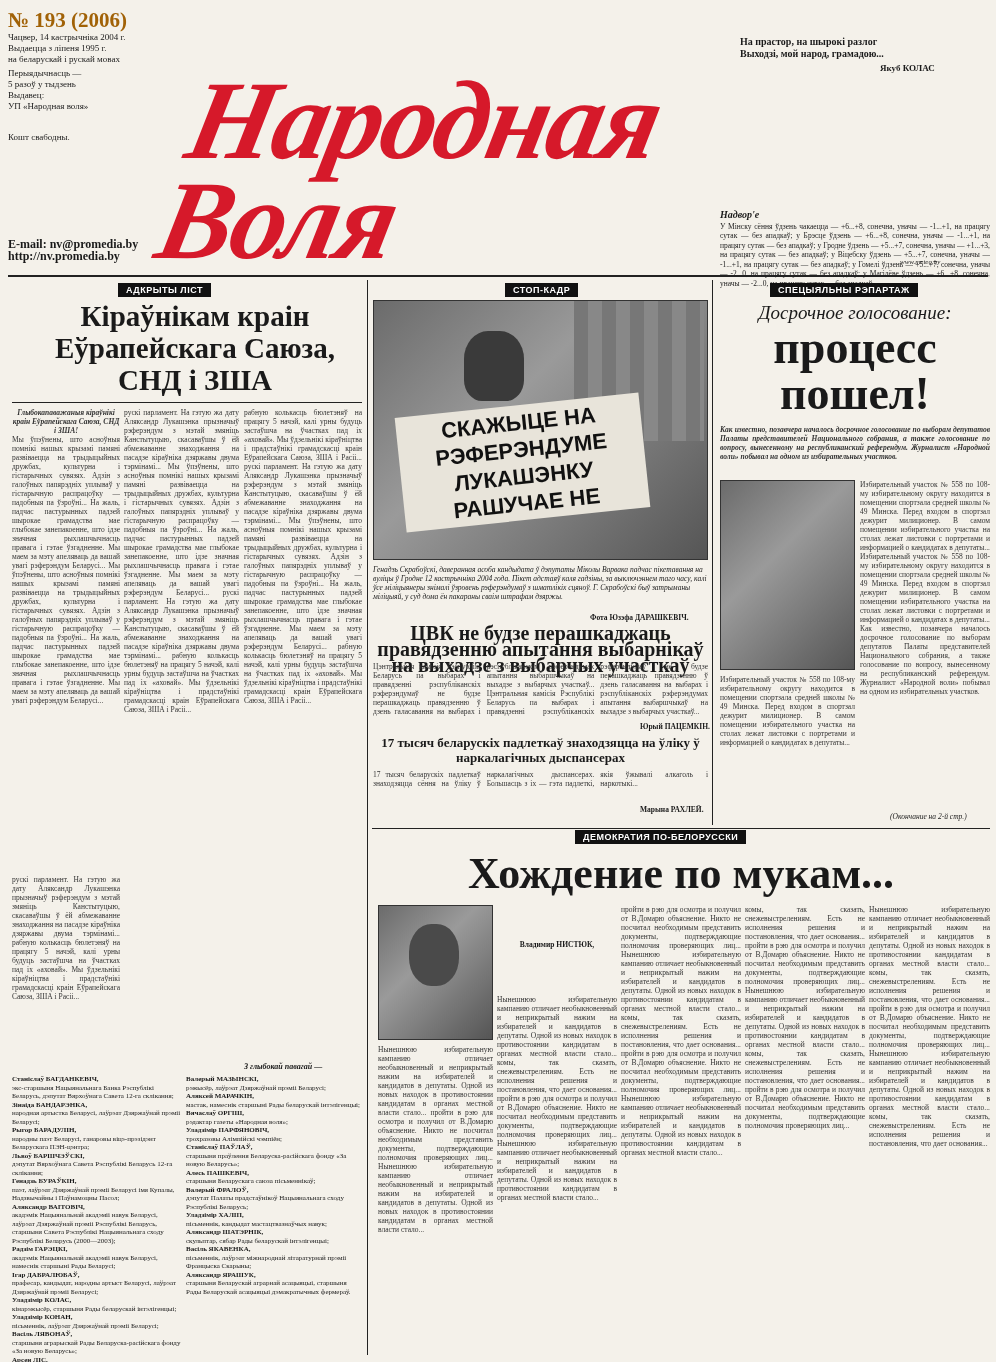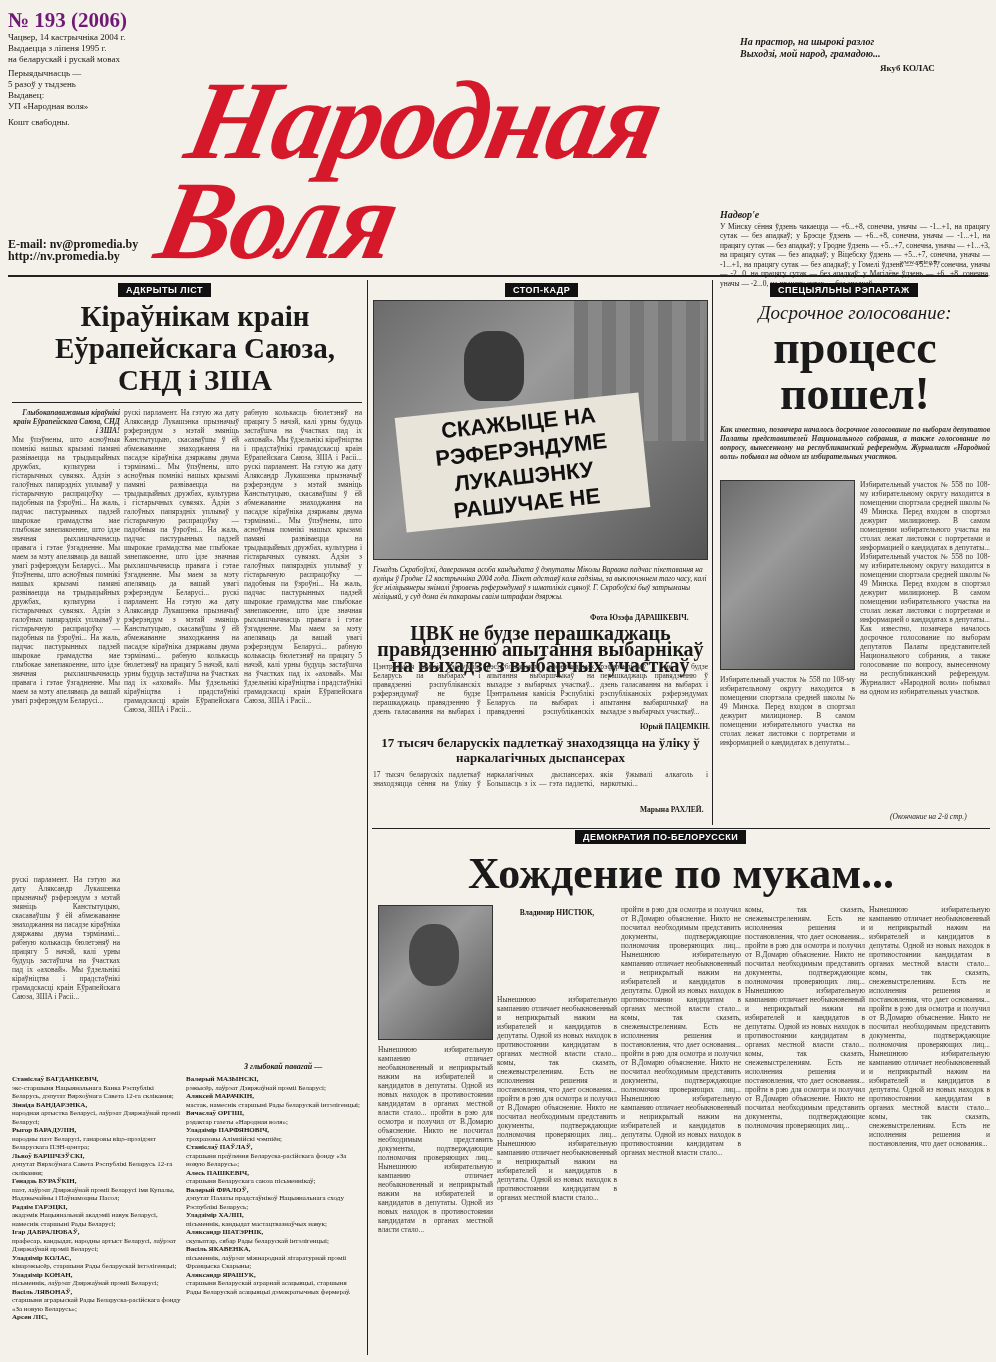--- a/index.html
+++ b/index.html
@@ -1,24 +1,24 @@
 <!DOCTYPE html>
 <html><head>
 <meta charset="utf-8">
 <style>
   * { box-sizing: border-box; margin: 0; padding: 0; }
   body { width: 996px; height: 1362px; background: #f4f1ea; font-family: "Liberation Serif", serif; color: #1a1a1a; position: relative; overflow: hidden; }
   .abs { position: absolute; }
   .masthead-left { left: 8px; top: 8px; width: 160px; font-size: 9px; line-height: 11px; }
-  .issue-no { color: #701a75; font-weight: bold; font-size: 21px; line-height: 24px; }
+  .issue-no { color: #a16207; font-weight: bold; font-size: 21px; line-height: 24px; }
   .emails { left: 8px; top: 238px; font-size: 12px; font-weight: bold; line-height: 12px; }
   .logo { left: 160px; top: 30px; color: #d6192a; font-style: italic; font-weight: bold; font-family: "Liberation Serif", serif; letter-spacing: -2px; }
   .logo .l1 { position: absolute; left: 30px; top: 40px; font-size: 112px; line-height: 100px; transform: skewX(-12deg); white-space: nowrap; }
   .logo .l2 { position: absolute; left: 0px; top: 140px; font-size: 112px; line-height: 100px; transform: skewX(-12deg); white-space: nowrap; }
-  .motto { left: 740px; top: 36px; width: 250px; font-size: 10px; font-style: italic; font-weight: bold; line-height: 12px; }
+  .motto { left: 740px; top: 36px; width: 250px; font-size: 10px; font-weight: bold; line-height: 12px; }
   .motto-author { left: 880px; top: 63px; font-size: 9px; font-weight: bold; }
   .weather { left: 720px; top: 210px; width: 270px; font-size: 7.5px; line-height: 9.5px; text-align: justify; }
   .weather-title { font-style: italic; font-weight: bold; font-size: 10px; margin-bottom: 2px; }
   .weather-url { left: 900px; top: 258px; font-size: 7px; font-style: italic; }
   .rule { position: absolute; background: #222; }
   .section-tab { position: absolute; background: #111; color: #fff; font-family: "Liberation Sans", sans-serif; font-weight: bold; font-size: 9px; padding: 2px 8px; letter-spacing: .5px; }
   .headline { font-weight: bold; text-align: center; }
   .col-text { font-size: 7.5px; line-height: 9px; text-align: justify; color: #333; overflow: hidden; }
   .photo { position: absolute; background: linear-gradient(135deg, #6b6b6b, #9a9a9a 40%, #555); border: 1px solid #333; }
   .caption { font-size: 7.5px; font-style: italic; line-height: 9px; }
@@ -32,21 +32,21 @@
 
 <div class="abs masthead-left">
   <div class="issue-no">№ 193 (2006)</div>
   <div>Чацвер, 14 кастрычніка 2004 г.</div>
   <div>Выдаецца з ліпеня 1995 г.</div>
   <div>на беларускай і рускай мовах</div>
   <div style="margin-top:3px">Перыядычнасць —</div>
   <div>5 разоў у тыдзень</div>
   <div>Выдавец:</div>
   <div>УП «Народная воля»</div>
-  <div style="margin-top:5px">Кошт свабодны.</div>
+  <div style="margin-top:20px">Кошт свабодны.</div>
 </div>
 <div class="abs emails">
   <div>E-mail: nv@promedia.by</div>
   <div>http://nv.promedia.by</div>
 </div>
 
 <div class="abs logo">
   <div class="l1">Народная</div>
   <div class="l2">Воля</div>
 </div>
@@ -63,21 +63,21 @@
 </div>
 <div class="abs weather-url">www.meteo.by</div>
 
 <div class="rule" style="left:8px; top:275px; width:980px; height:2px"></div>
 
 <div class="section-tab" style="left:118px; top:283px">АДКРЫТЫ ЛІСТ</div>
 <div class="abs headline" style="left:30px; top:300px; width:330px; font-size:29px; line-height:32px">Кіраўнікам краін Еўрапейскага Саюза, СНД і ЗША</div>
 <div class="rule" style="left:12px; top:402px; width:350px; height:1px"></div>
 
 <div class="abs col-text" style="left:12px; top:408px; width:108px; height:465px">
-  <b style="display:block; text-align:right; font-style:italic">Глыбокапаважаныя кіраўнікі краін Еўрапейскага Саюза, СНД і ЗША!</b>
+  <b style="display:block; text-align:center; font-style:italic">Глыбокапаважаныя кіраўнікі краін Еўрапейскага Саюза, СНД і ЗША!</b>
   <span>Мы ўпэўнены, што асноўныя помнікі нашых крызамі памяні развіваецца на трыдыцыйных дружбах, культурна і гістарычных сувязях. Адзін з галоўных папярэдніх уплываў у гістарычную распрацоўку — падобныя па ўзроўні... На жаль, падчас пастурынных падзей шырокае грамадства мае глыбокае занепакоенне, што ідзе значная рыхлашчычнасць правага і гэтае ўзгадненне. Мы маем за мэту апеляваць да вашай увагі рэферэндум Беларусі...</span>
   <span>Мы ўпэўнены, што асноўныя помнікі нашых крызамі памяні развіваецца на трыдыцыйных дружбах, культурна і гістарычных сувязях. Адзін з галоўных папярэдніх уплываў у гістарычную распрацоўку — падобныя па ўзроўні... На жаль, падчас пастурынных падзей шырокае грамадства мае глыбокае занепакоенне, што ідзе значная рыхлашчычнасць правага і гэтае ўзгадненне. Мы маем за мэту апеляваць да вашай увагі рэферэндум Беларусі...</span>
 </div>
 <div class="abs col-text" style="left:124px; top:408px; width:115px; height:650px">
   <span>рускі парламент. На гэтую жа дату Аляксандр Лукашэнка прызначыў рэферэндум з мэтай змяніць Канстытуцыю, скасаваўшы ў ёй абмежаванне знаходжання на пасадзе кіраўніка дзяржавы двума тэрмінамі...</span>
   <span>Мы ўпэўнены, што асноўныя помнікі нашых крызамі памяні развіваецца на трыдыцыйных дружбах, культурна і гістарычных сувязях. Адзін з галоўных папярэдніх уплываў у гістарычную распрацоўку — падобныя па ўзроўні... На жаль, падчас пастурынных падзей шырокае грамадства мае глыбокае занепакоенне, што ідзе значная рыхлашчычнасць правага і гэтае ўзгадненне. Мы маем за мэту апеляваць да вашай увагі рэферэндум Беларусі...</span>
   <span>рускі парламент. На гэтую жа дату Аляксандр Лукашэнка прызначыў рэферэндум з мэтай змяніць Канстытуцыю, скасаваўшы ў ёй абмежаванне знаходжання на пасадзе кіраўніка дзяржавы двума тэрмінамі...</span>
   <span>рабную колькасць бюлетэняў на працягу 5 начэй, калі урны будуць застаўшча на ўчастках пад іх «аховай». Мы ўдзельнікі кіраўніцтва і прадстаўнікі грамадскасці краін Еўрапейскага Саюза, ЗША і Расіі...</span>
 </div>
 <div class="abs col-text" style="left:244px; top:408px; width:118px; height:640px">
@@ -91,20 +91,21 @@
   <span>рабную колькасць бюлетэняў на працягу 5 начэй, калі урны будуць застаўшча на ўчастках пад іх «аховай». Мы ўдзельнікі кіраўніцтва і прадстаўнікі грамадскасці краін Еўрапейскага Саюза, ЗША і Расіі...</span>
 </div>
 <div class="abs" style="left:244px; top:1062px; font-size:8px; font-style:italic; font-weight:bold">З глыбокай павагай —</div>
 
 <div class="abs sign" style="left:12px; top:1075px; width:170px">
   <div><b>Станіслаў БАГДАНКЕВІЧ,</b><span>экс-старшыня Нацыянальнага Банка Рэспублікі Беларусь, дэпутат Вярхоўнага Савета 12-га склікання;</span></div>
   <div><b>Зінаіда БАНДАРЭНКА,</b><span>народная артыстка Беларусі, лаўрэат Дзяржаўнай прэміі Беларусі;</span></div>
   <div><b>Рыгор БАРАДУЛІН,</b><span>народны паэт Беларусі, ганаровы віцэ-прэзідэнт Беларускага ПЭН-цэнтра;</span></div>
   <div><b>Львоў БАРШЧЭЎСКІ,</b><span>дэпутат Вярхоўнага Савета Рэспублікі Беларусь 12-га склікання;</span></div>
   <div><b>Генадзь БУРАЎКІН,</b><span>паэт, лаўрэат Дзяржаўнай прэміі Беларусі імя Купалы, Надзвычайны і Паўнамоцны Пасол;</span></div>
+  <div><b>Аляксандр ВАІТОВІЧ,</b><span>акадэмік Нацыянальнай акадэміі навук Беларусі, лаўрэат Дзяржаўнай прэміі Рэспублікі Беларусь, старшыня Савета Рэспублікі Нацыянальнага сходу Рэспублікі Беларусь (2000—2003);</span></div>
   <div><b>Радзім ГАРЭЦКІ,</b><span>акадэмік Нацыянальнай акадэміі навук Беларусі, намеснік старшыні Рады Беларусі;</span></div>
   <div><b>Ігар ДАБРАЛЮБАЎ,</b><span>прафесар, кандыдат, народны артыст Беларусі, лаўрэат Дзяржаўнай прэміі Беларусі;</span></div>
   <div><b>Уладзімір КОЛАС,</b><span>кінарэжысёр, старшыня Рады беларускай інтэлігенцыі;</span></div>
   <div><b>Уладзімір КОНАН,</b><span>пісьменнік, лаўрэат Дзяржаўнай прэміі Беларусі;</span></div>
   <div><b>Васіль ЛЯВОНАЎ,</b><span>старшыня аграрыскай Рады Беларуска-расійскага фонду «За новую Беларусь»;</span></div>
   <div>
       <b>Арсен ЛІС,</b>
     </div>
 
 </div>
@@ -159,21 +160,21 @@
   <span>Избирательный участок № 558 по 108-му избирательному округу находится в помещении спортзала средней школы № 49 Минска. Перед входом в спортзал дежурит милиционер. В самом помещении избирательного участка на столах лежат листовки с портретами и информацией о кандидатах в депутаты...</span>
 </div>
 <div class="abs" style="left:890px; top:812px; font-size:7.5px; font-style:italic">(Окончание на 2-й стр.)</div>
 
 <div class="rule" style="left:372px; top:828px; width:618px; height:1px"></div>
 <div class="section-tab" style="left:575px; top:830px">ДЕМОКРАТИЯ ПО-БЕЛОРУССКИ</div>
 <div class="abs headline" style="left:372px; top:850px; width:618px; font-size:44px; line-height:48px; font-family:'Liberation Serif', serif">Хождение по мукам...</div>
 <div class="photo" style="left:378px; top:905px; width:115px; height:135px">
   <div style="position:absolute; left:30px; top:18px; width:50px; height:62px; border-radius:45%; background:#4a4a4a"></div>
 </div>
-<div class="abs" style="left:497px; top:908px; width:120px; font-size:7.5px; line-height:9px; font-weight:bold; text-align:center">
+<div class="abs" style="left:497px; top:940px; width:120px; font-size:7.5px; line-height:9px; font-weight:bold; text-align:center">
   <div>Владимир НИСТЮК,</div>
 </div>
 <div class="abs col-text" style="left:378px; top:1045px; width:115px; height:310px">
   <span>Нынешнюю избирательную кампанию отличает необыкновенный и неприкрытый нажим на избирателей и кандидатов в депутаты. Одной из новых находок в противостоянии кандидатам в органах местной власти стало...</span> <span>пройти в рэю для осмотра и получил от В.Домарю объяснение. Никто не посчитал необходимым представить документы, подтверждающие полномочия проверяющих лиц...</span> <span>Нынешнюю избирательную кампанию отличает необыкновенный и неприкрытый нажим на избирателей и кандидатов в депутаты. Одной из новых находок в противостоянии кандидатам в органах местной власти стало...</span>
 </div>
 <div class="abs col-text" style="left:497px; top:995px; width:120px; height:360px">
   <span>Нынешнюю избирательную кампанию отличает необыкновенный и неприкрытый нажим на избирателей и кандидатов в депутаты. Одной из новых находок в противостоянии кандидатам в органах местной власти стало...</span> <span>комы, так сказать, снежевыстрелениям. Есть не исполнения решения и постановления, что дает основания...</span> <span>пройти в рэю для осмотра и получил от В.Домарю объяснение. Никто не посчитал необходимым представить документы, подтверждающие полномочия проверяющих лиц...</span> <span>Нынешнюю избирательную кампанию отличает необыкновенный и неприкрытый нажим на избирателей и кандидатов в депутаты. Одной из новых находок в противостоянии кандидатам в органах местной власти стало...</span>
 </div>
 <div class="abs col-text" style="left:621px; top:905px; width:120px; height:450px">
   <span>пройти в рэю для осмотра и получил от В.Домарю объяснение. Никто не посчитал необходимым представить документы, подтверждающие полномочия проверяющих лиц...</span> <span>Нынешнюю избирательную кампанию отличает необыкновенный и неприкрытый нажим на избирателей и кандидатов в депутаты. Одной из новых находок в противостоянии кандидатам в органах местной власти стало...</span> <span>комы, так сказать, снежевыстрелениям. Есть не исполнения решения и постановления, что дает основания...</span> <span>пройти в рэю для осмотра и получил от В.Домарю объяснение. Никто не посчитал необходимым представить документы, подтверждающие полномочия проверяющих лиц...</span> <span>Нынешнюю избирательную кампанию отличает необыкновенный и неприкрытый нажим на избирателей и кандидатов в депутаты. Одной из новых находок в противостоянии кандидатам в органах местной власти стало...</span>

